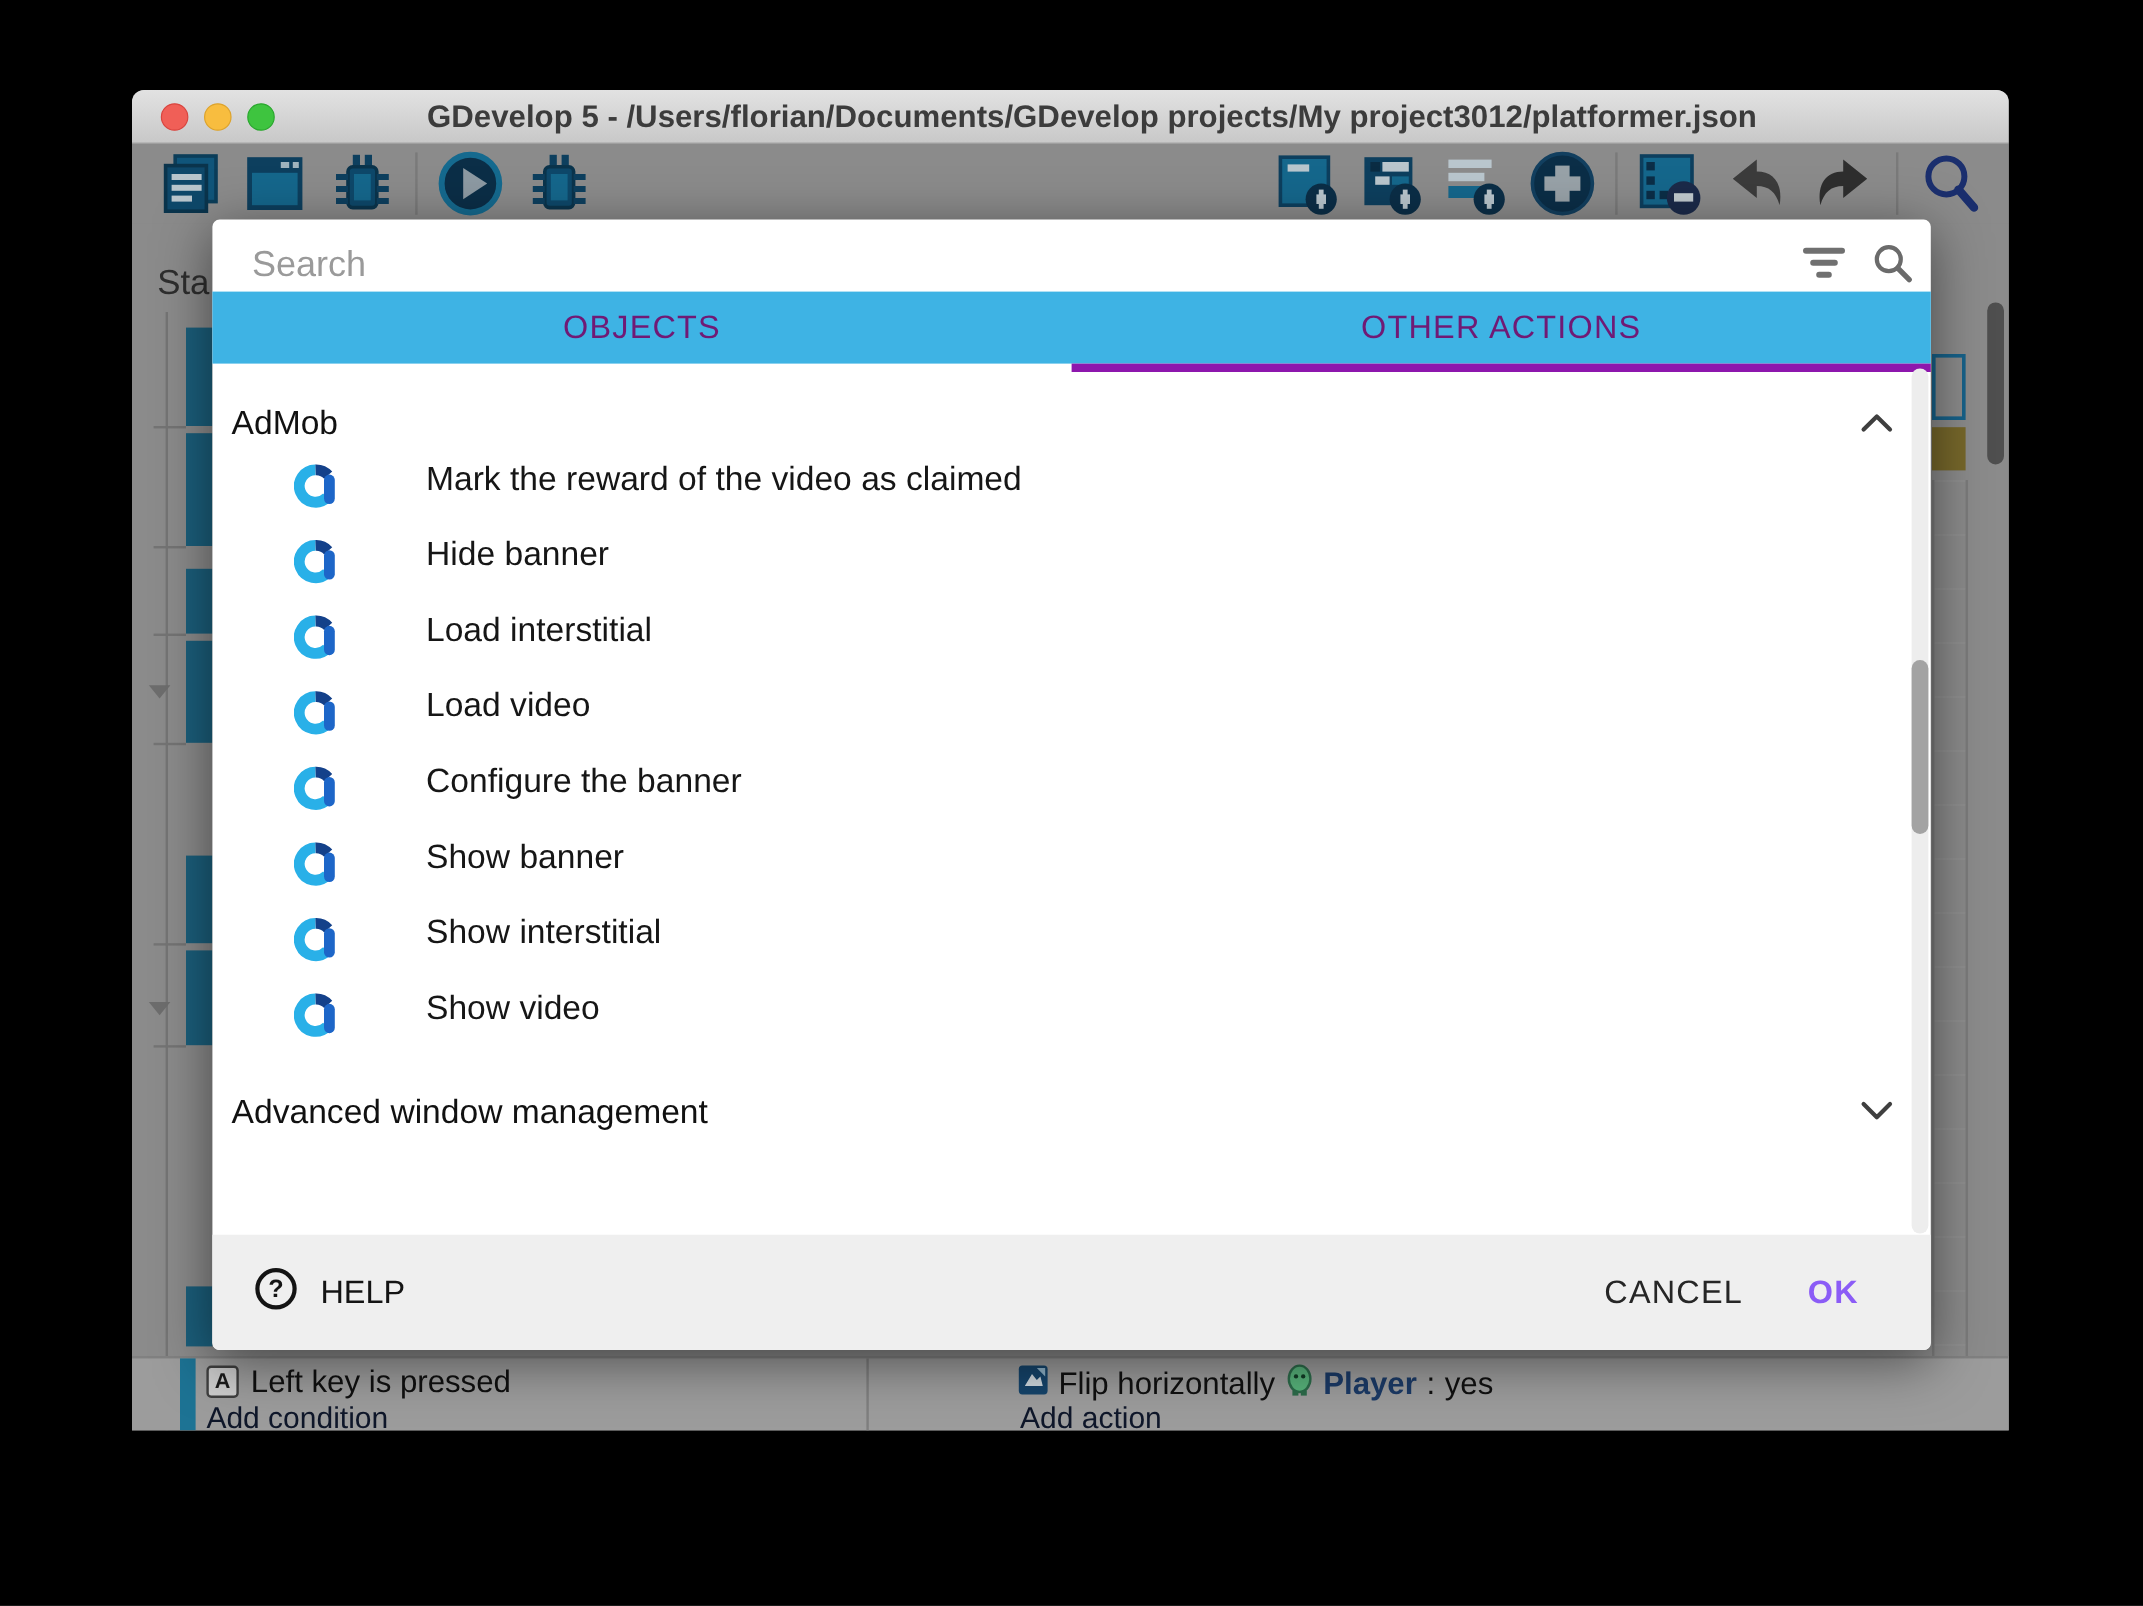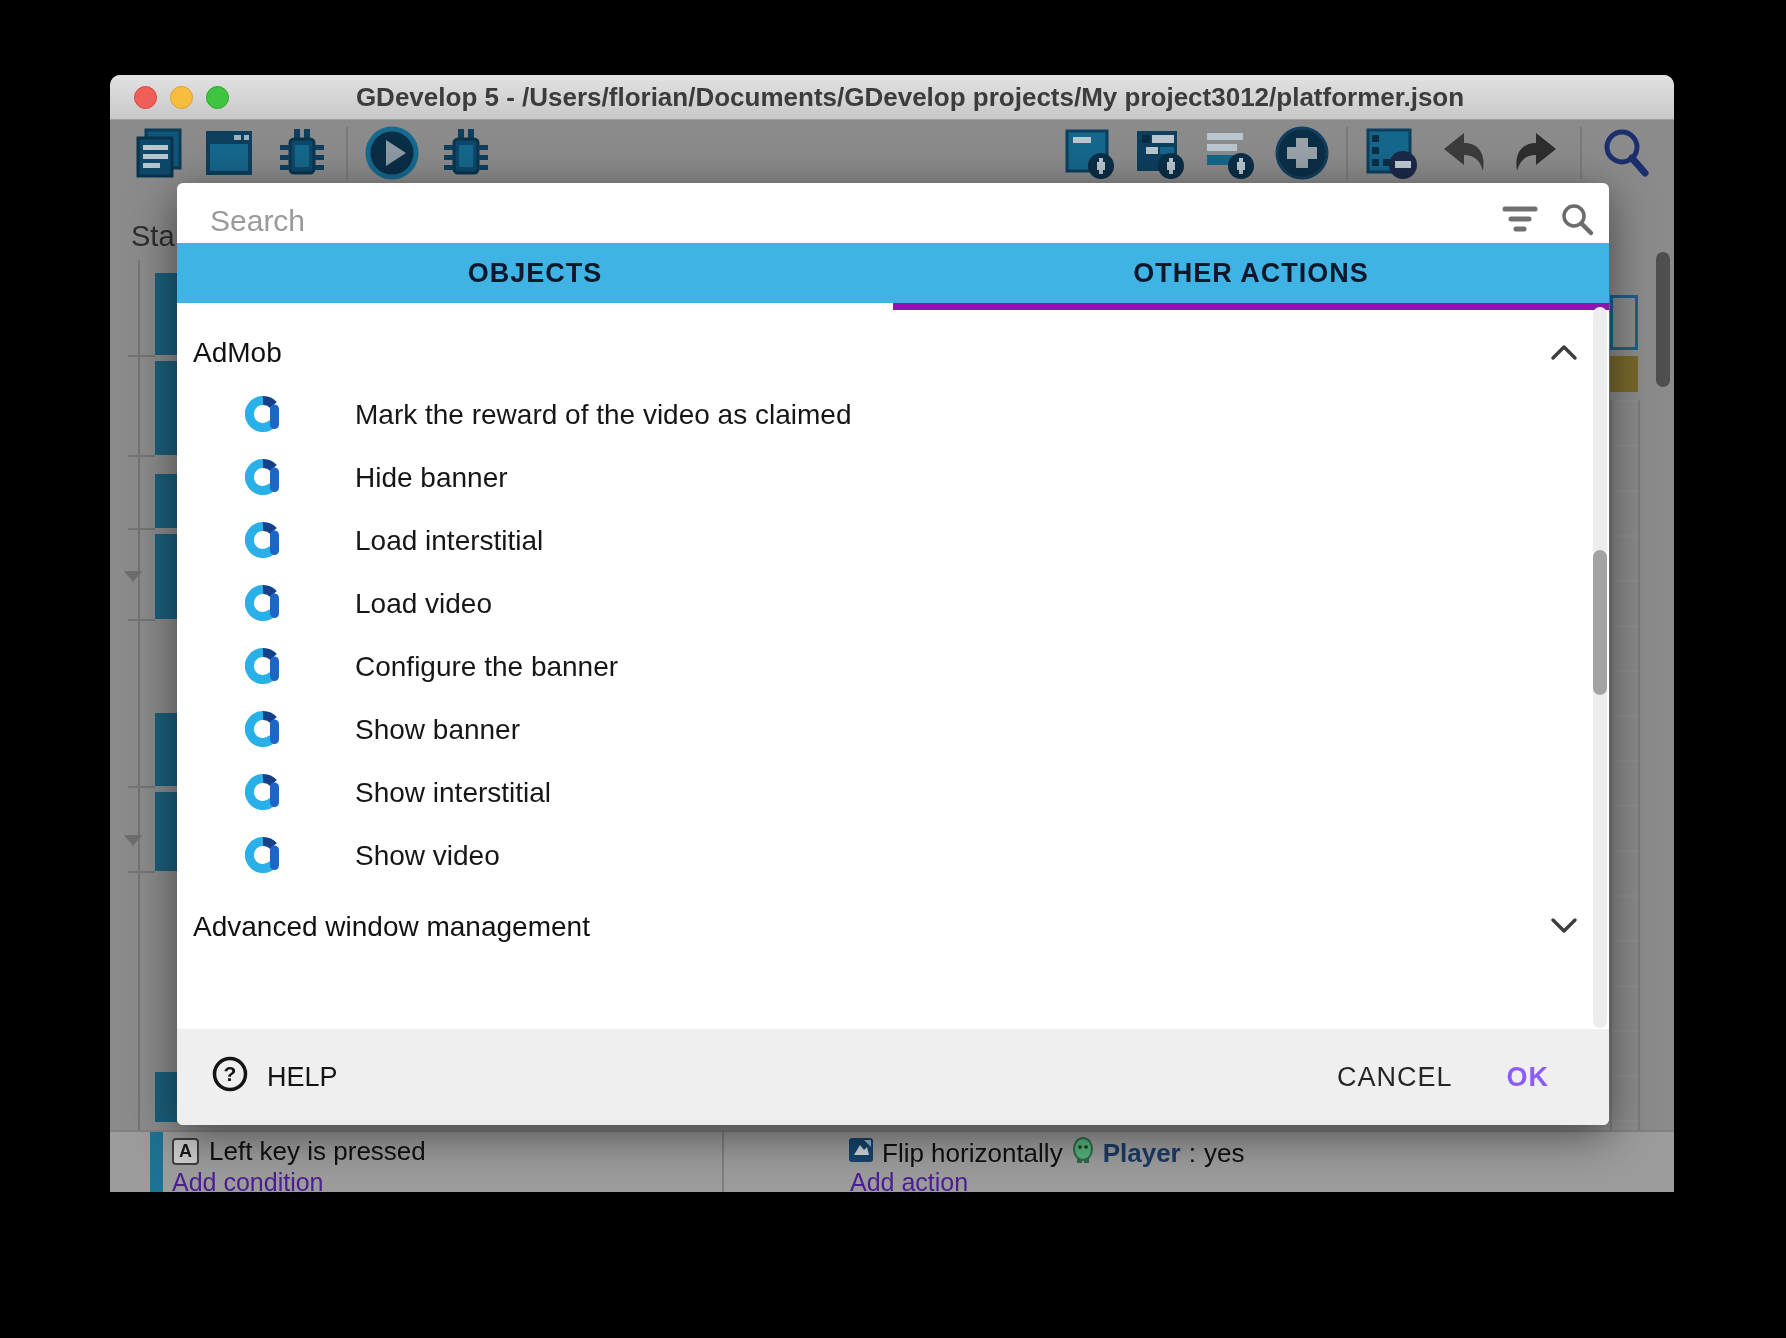--- a/index.html
+++ b/index.html
@@ -58,49 +58,49 @@
   
   .event-row { position:absolute; left:0; top:944px; width:1564px; height:62px;
                background:#9c9c9c; border-top:2px solid #818181; }
   .er-teal { position:absolute; left:40px; top:0; width:13px; height:62px; background:#1d7394; }
   .er-divider { position:absolute; left:612px; top:0; width:2px; height:62px; background:#7f7f7f; }
   .er-cond { position:absolute; left:62px; top:4px; display:flex; align-items:center; gap:10px;
              font-size:26px; color:#101010; }
   .keycap { width:27px; height:27px; background:#cccccc; border:2px solid #3f3f3f; border-radius:4px;
             display:flex; align-items:center; justify-content:center;
             font-size:18px; font-weight:bold; color:#1a1a1a; }
-  .er-add { position:absolute; top:36px; font-size:25px; color:#4c1d95; }
+  .er-add { position:absolute; top:36px; font-size:25px; color:#0f172a; }
   .er-act { position:absolute; left:738px; top:4px; display:flex; align-items:center; gap:8px;
             font-size:26px; color:#101010; }
   .er-player { font-weight:bold; color:#1b3a66; }
   
   #modal {
     position:absolute; left:67px; top:108px; width:1432px; height:942px;
     background:#fff; border-radius:6px; z-index:5;
     box-shadow: 0 10px 45px rgba(0,0,0,.5);
   }
   .search-row { height:76px; display:flex; align-items:center; padding:0 14px 0 33px; }
   .search-row input {
     border:none; outline:none; flex:1; font-size:30px; color:#333;
     font-family:"Liberation Sans", sans-serif; background:transparent;
   }
   .search-row input::placeholder { color:#9a9a9a; }
   .sr-icons { display:flex; align-items:center; gap:20px; }
   .tabs { position:absolute; left:0; top:60px; width:1432px; height:60px;
           background:#3eb3e4; display:flex; }
   .tab { flex:1; display:flex; align-items:center; justify-content:center;
-         font-size:27px; font-weight:bold; color:#0f172a; letter-spacing:1px; cursor:default; }
+         font-size:27px; font-weight:normal; color:#701a75; letter-spacing:1px; cursor:default; }
   .tab-underline { position:absolute; left:716px; top:120px; width:716px; height:7px; background:#8d17ad; }
   .list { position:absolute; left:0; top:127px; width:1432px; height:719px; overflow:hidden; }
   .group-header { position:relative; height:60px; margin-top:13px;
                   display:flex; align-items:center; padding-left:16px;
                   font-size:28px; color:#111; }
   .group-header.advanced { margin-top:10px; }
   .gh-chevron { position:absolute; right:30px; top:50%; transform:translateY(-50%); }
-  .item { height:63px; display:flex; align-items:center; padding-left:68px; }
+  .item { height:63px; display:flex; padding-left:68px; }
   .item.selected { background:#f3f3f3; }
   .item .admob { margin-right:72px; }
   .item-label { font-size:28px; color:#161616; }
   .sb-track { position:absolute; right:2px; top:124px; width:14px; height:721px;
               background:#ededed; border-radius:7px; }
   .sb-thumb { position:absolute; right:2px; top:367px; width:14px; height:145px;
               background:#a3a3a3; border-radius:7px; }
   .footer { position:absolute; left:0; bottom:0; width:1432px; height:96px;
             background:#efefef; border-radius:0 0 6px 6px;
             display:flex; align-items:center; padding:0 60px 0 34px; }

